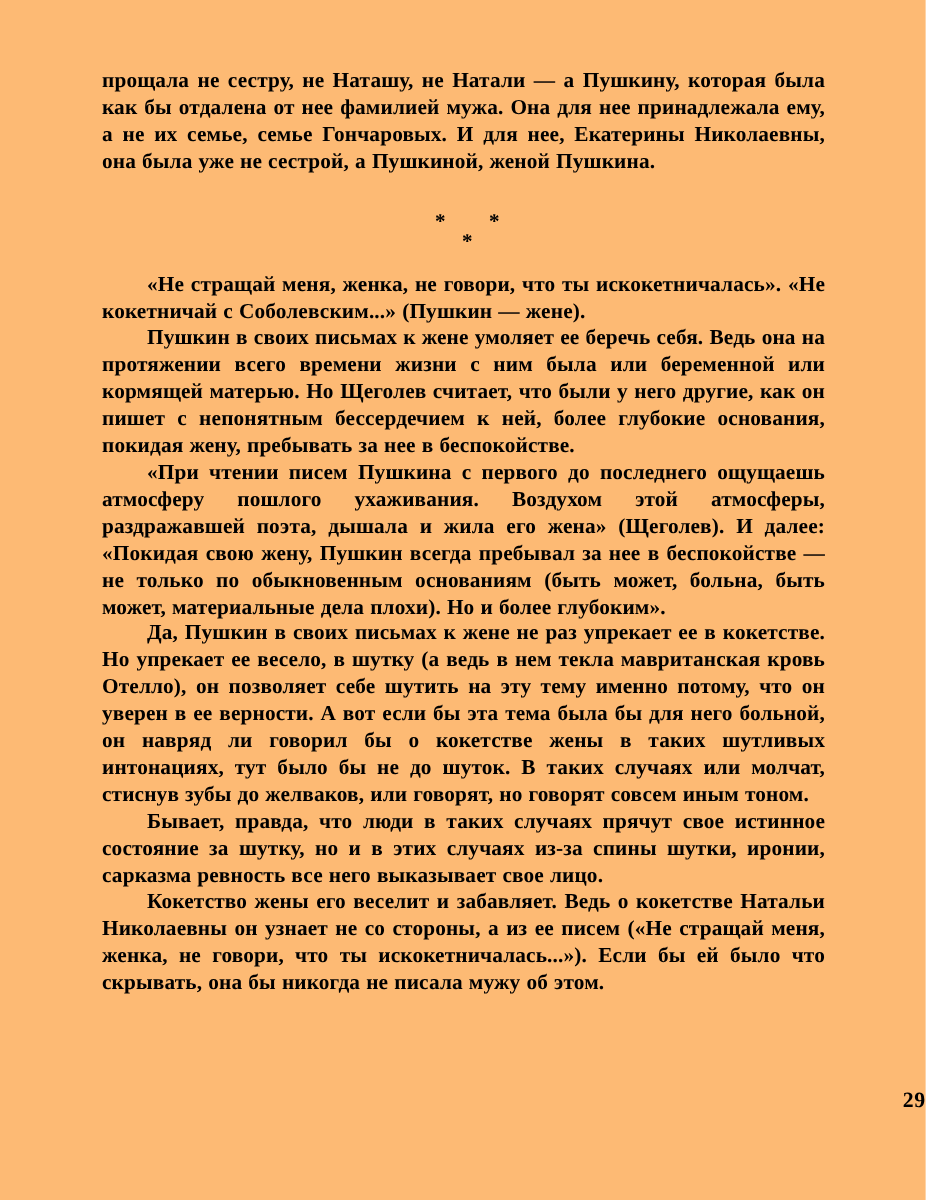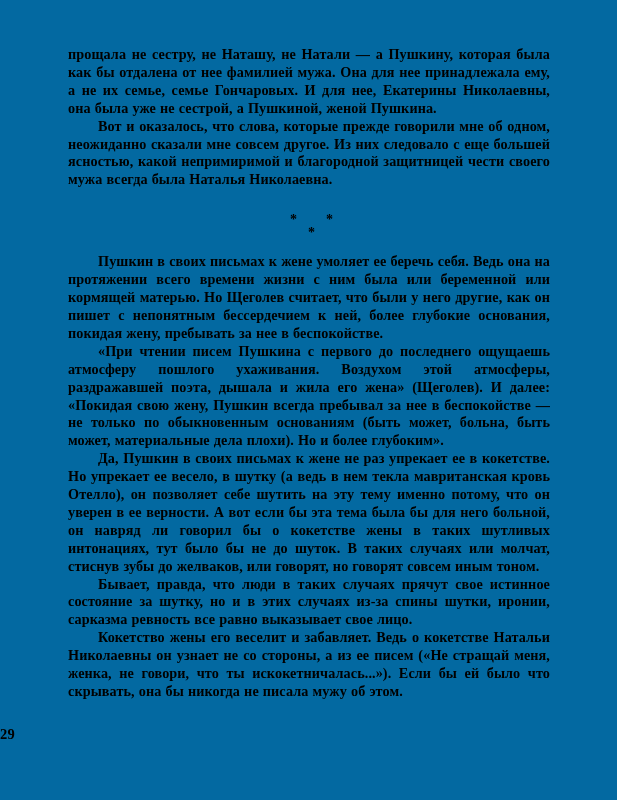--- a/index.html
+++ b/index.html
@@ -12,21 +12,21 @@
     height: 800px;
     overflow: hidden;
     font-family: "Liberation Serif", "DejaVu Serif", serif;
     color: #000000;
   }
 
   .page {
     position: relative;
     width: 617px;
     height: 800px;
-    background: #0369a1;
+    background: #fdba74;
     box-sizing: border-box;
   }
 
   .text-column {
     position: absolute;
     left: 68px;
     top: 46px;
     width: 482px;
   }
 
@@ -62,55 +62,55 @@
   }
   .separator .ast-left  { left: 222px; top: 14px; }
   .separator .ast-right { left: 258px; top: 14px; }
   .separator .ast-mid   { left: 240px; top: 27px; }
 
   .page-number {
     position: absolute;
     left: 0;
     right: 0;
     top: 726px;
-    text-align: left;
+    text-align: right;
     font-size: 14.5px;
     font-weight: bold;
     font-family: "Liberation Serif", "DejaVu Serif", serif;
     letter-spacing: 0.3px;
   }
 </style>
 </head>
 <body>
 
 <div class="page">
 
   <div class="text-column">
 
     <p class="para no-indent">прощала не сестру, не Наташу, не Натали — а Пушкину, которая была как бы отдалена от нее фамилией мужа. Она для нее принадлежала ему, а не их семье, семье Гончаровых. И для нее, Екатерины Николаевны, она была уже не сестрой, а Пушкиной, женой Пушкина.</p>
 
 
-    <p class="para">Вот и оказалось, что слова, которые прежде говорили мне об одном, неожиданно сказали мне совсем другое. Из них следовало с еще большей ясностью, какой непримиримой и благородной защитницей чести своего мужа всегда была Наталья Николаевна.</p>
 
 
 
     <div class="separator">
       <span class="ast ast-left">*</span>
       <span class="ast ast-right">*</span>
       <span class="ast ast-mid">*</span>
     </div>
 
+    <p class="para">«Не стращай меня, женка, не говори, что ты искокетничалась». «Не кокетничай с Соболевским...» (Пушкин — жене).</p>
 
     <p class="para">Пушкин в своих письмах к жене умоляет ее беречь себя. Ведь она на протяжении всего времени жизни с ним была или беременной или кормящей матерью. Но Щеголев считает, что были у него другие, как он пишет с непонятным бессердечием к ней, более глубокие основания, покидая жену, пребывать за нее в беспокойстве.</p>
 
     <p class="para">«При чтении писем Пушкина с первого до последнего ощущаешь атмосферу пошлого ухаживания. Воздухом этой атмосферы, раздражавшей поэта, дышала и жила его жена» (Щеголев). И далее: «Покидая свою жену, Пушкин всегда пребывал за нее в беспокойстве — не только по обыкновенным основаниям (быть может, больна, быть может, материальные дела плохи). Но и более глубоким».</p>
 
     <p class="para">Да, Пушкин в своих письмах к жене не раз упрекает ее в кокетстве. Но упрекает ее весело, в шутку (а ведь в нем текла мавританская кровь Отелло), он позволяет себе шутить на эту тему именно потому, что он уверен в ее верности. А вот если бы эта тема была бы для него больной, он навряд ли говорил бы о кокетстве жены в таких шутливых интонациях, тут было бы не до шуток. В таких случаях или молчат, стиснув зубы до желваков, или говорят, но говорят совсем иным тоном.</p>
 
-    <p class="para">Бывает, правда, что люди в таких случаях прячут свое истинное состояние за шутку, но и в этих случаях из-за спины шутки, иронии, сарказма ревность все равно выказывает свое лицо.</p>
+    <p class="para">Бывает, правда, что люди в таких случаях прячут свое истинное состояние за шутку, но и в этих случаях из-за спины шутки, иронии, сарказма ревность все него выказывает свое лицо.</p>
 
 
     <p class="para">Кокетство жены его веселит и забавляет. Ведь о кокетстве Натальи Николаевны он узнает не со стороны, а из ее писем («Не стращай меня, женка, не говори, что ты искокетничалась...»). Если бы ей было что скрывать, она бы никогда не писала мужу об этом.</p>
 
   </div>
 
   <div class="page-number">29</div>
 
 </div>
 

